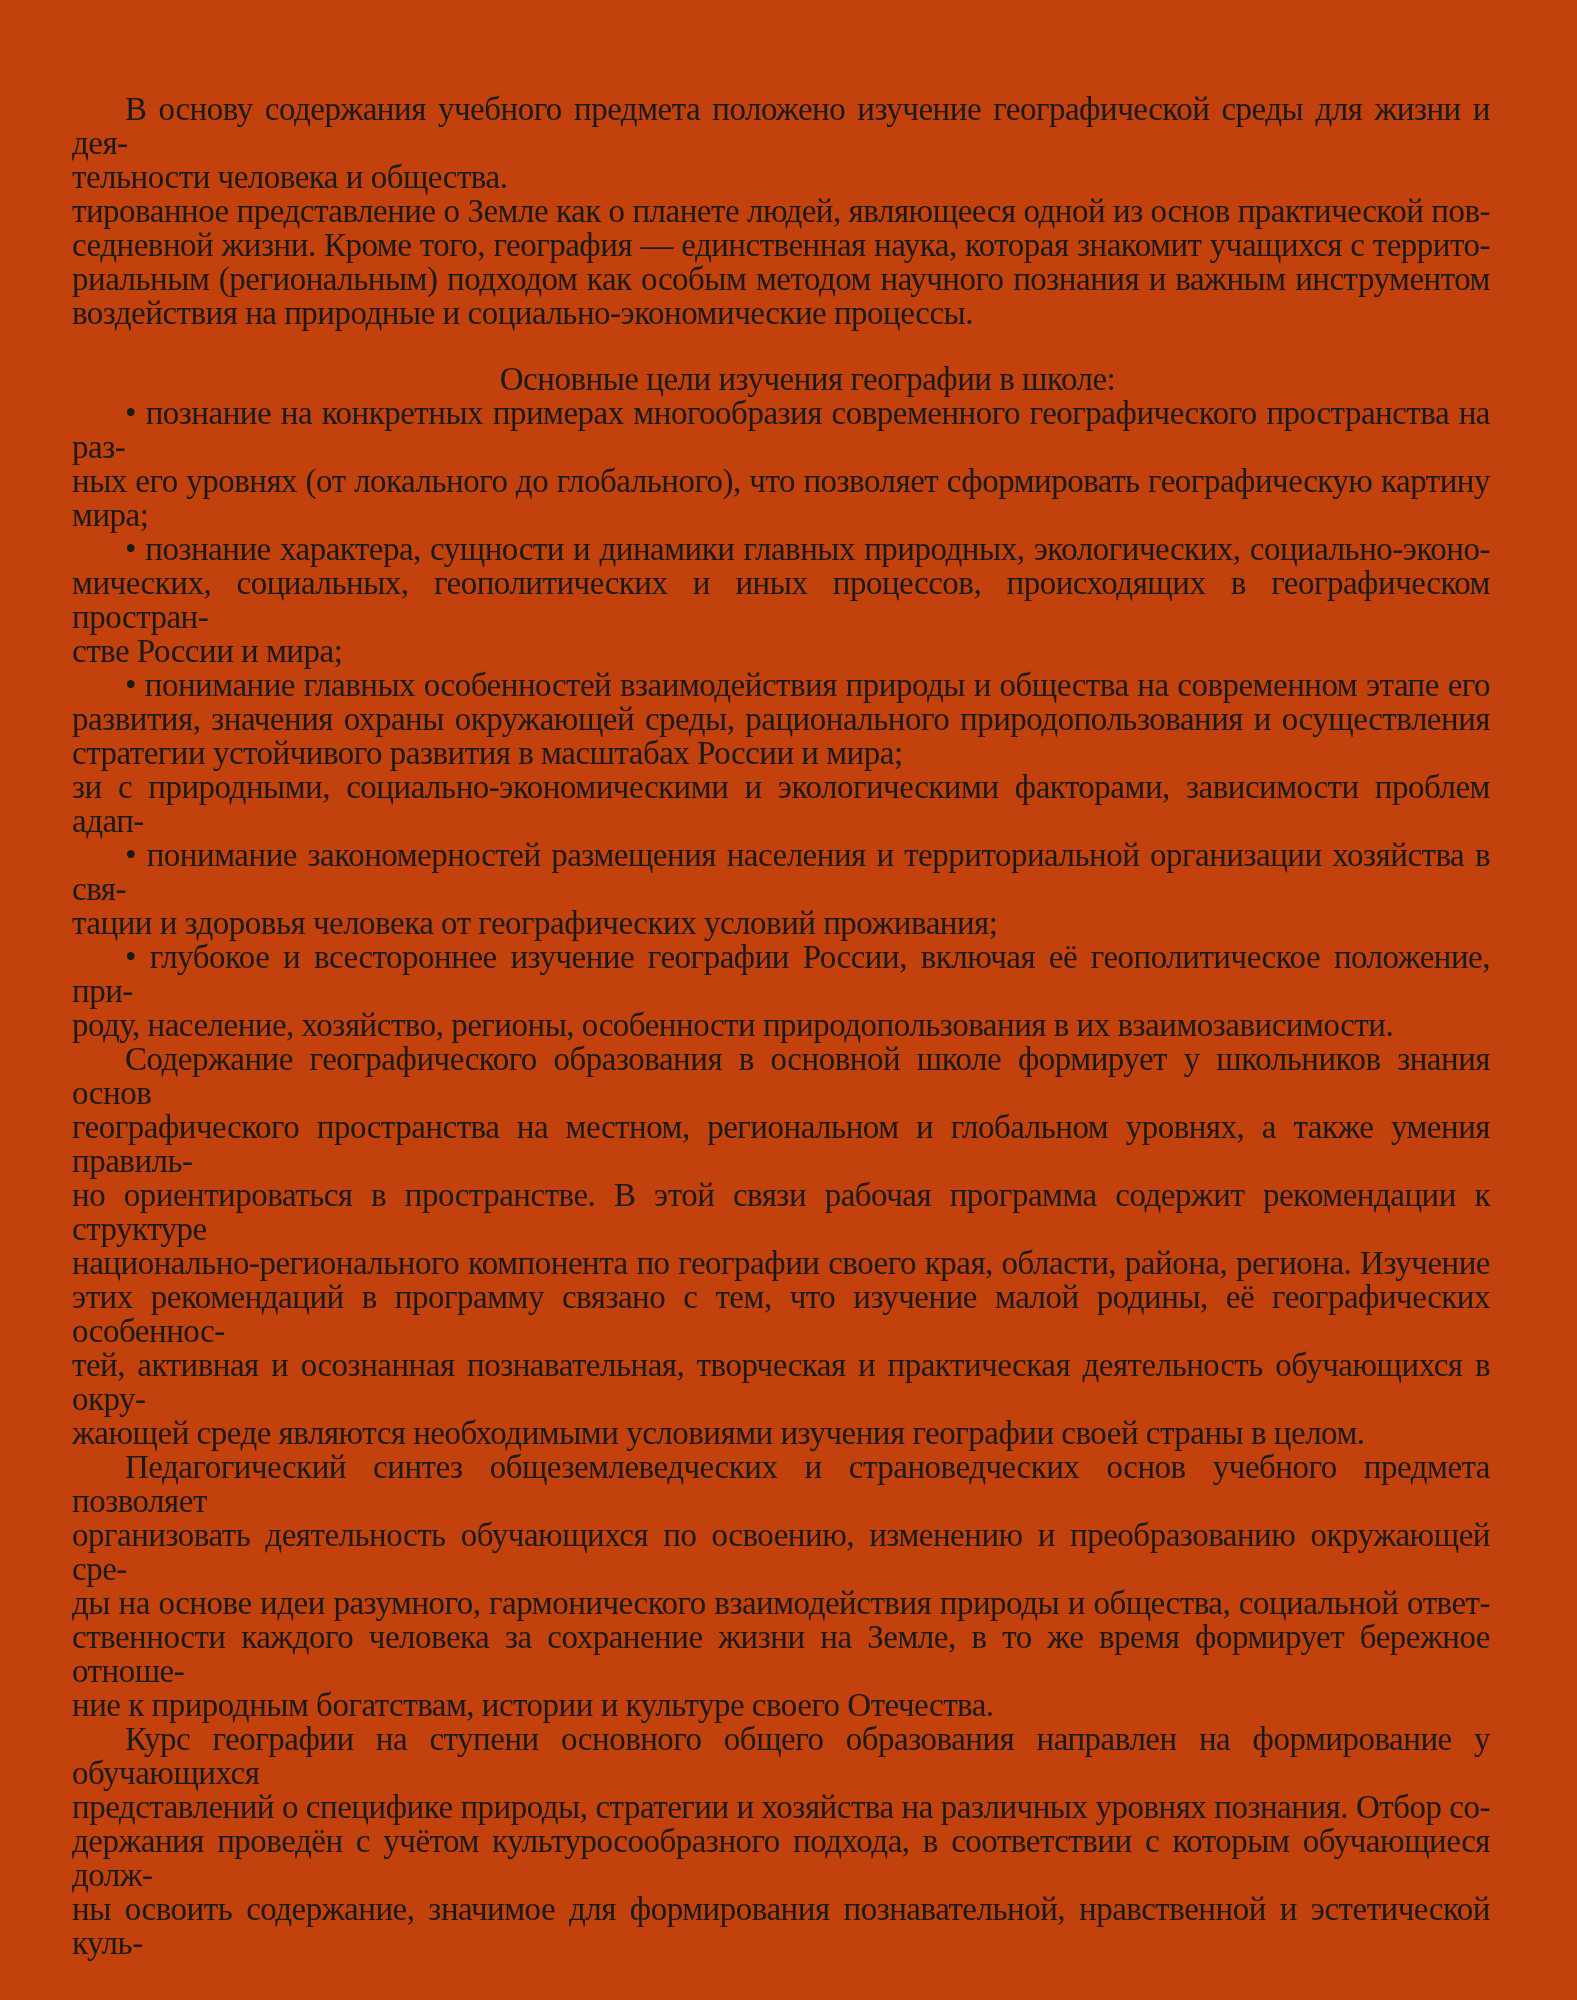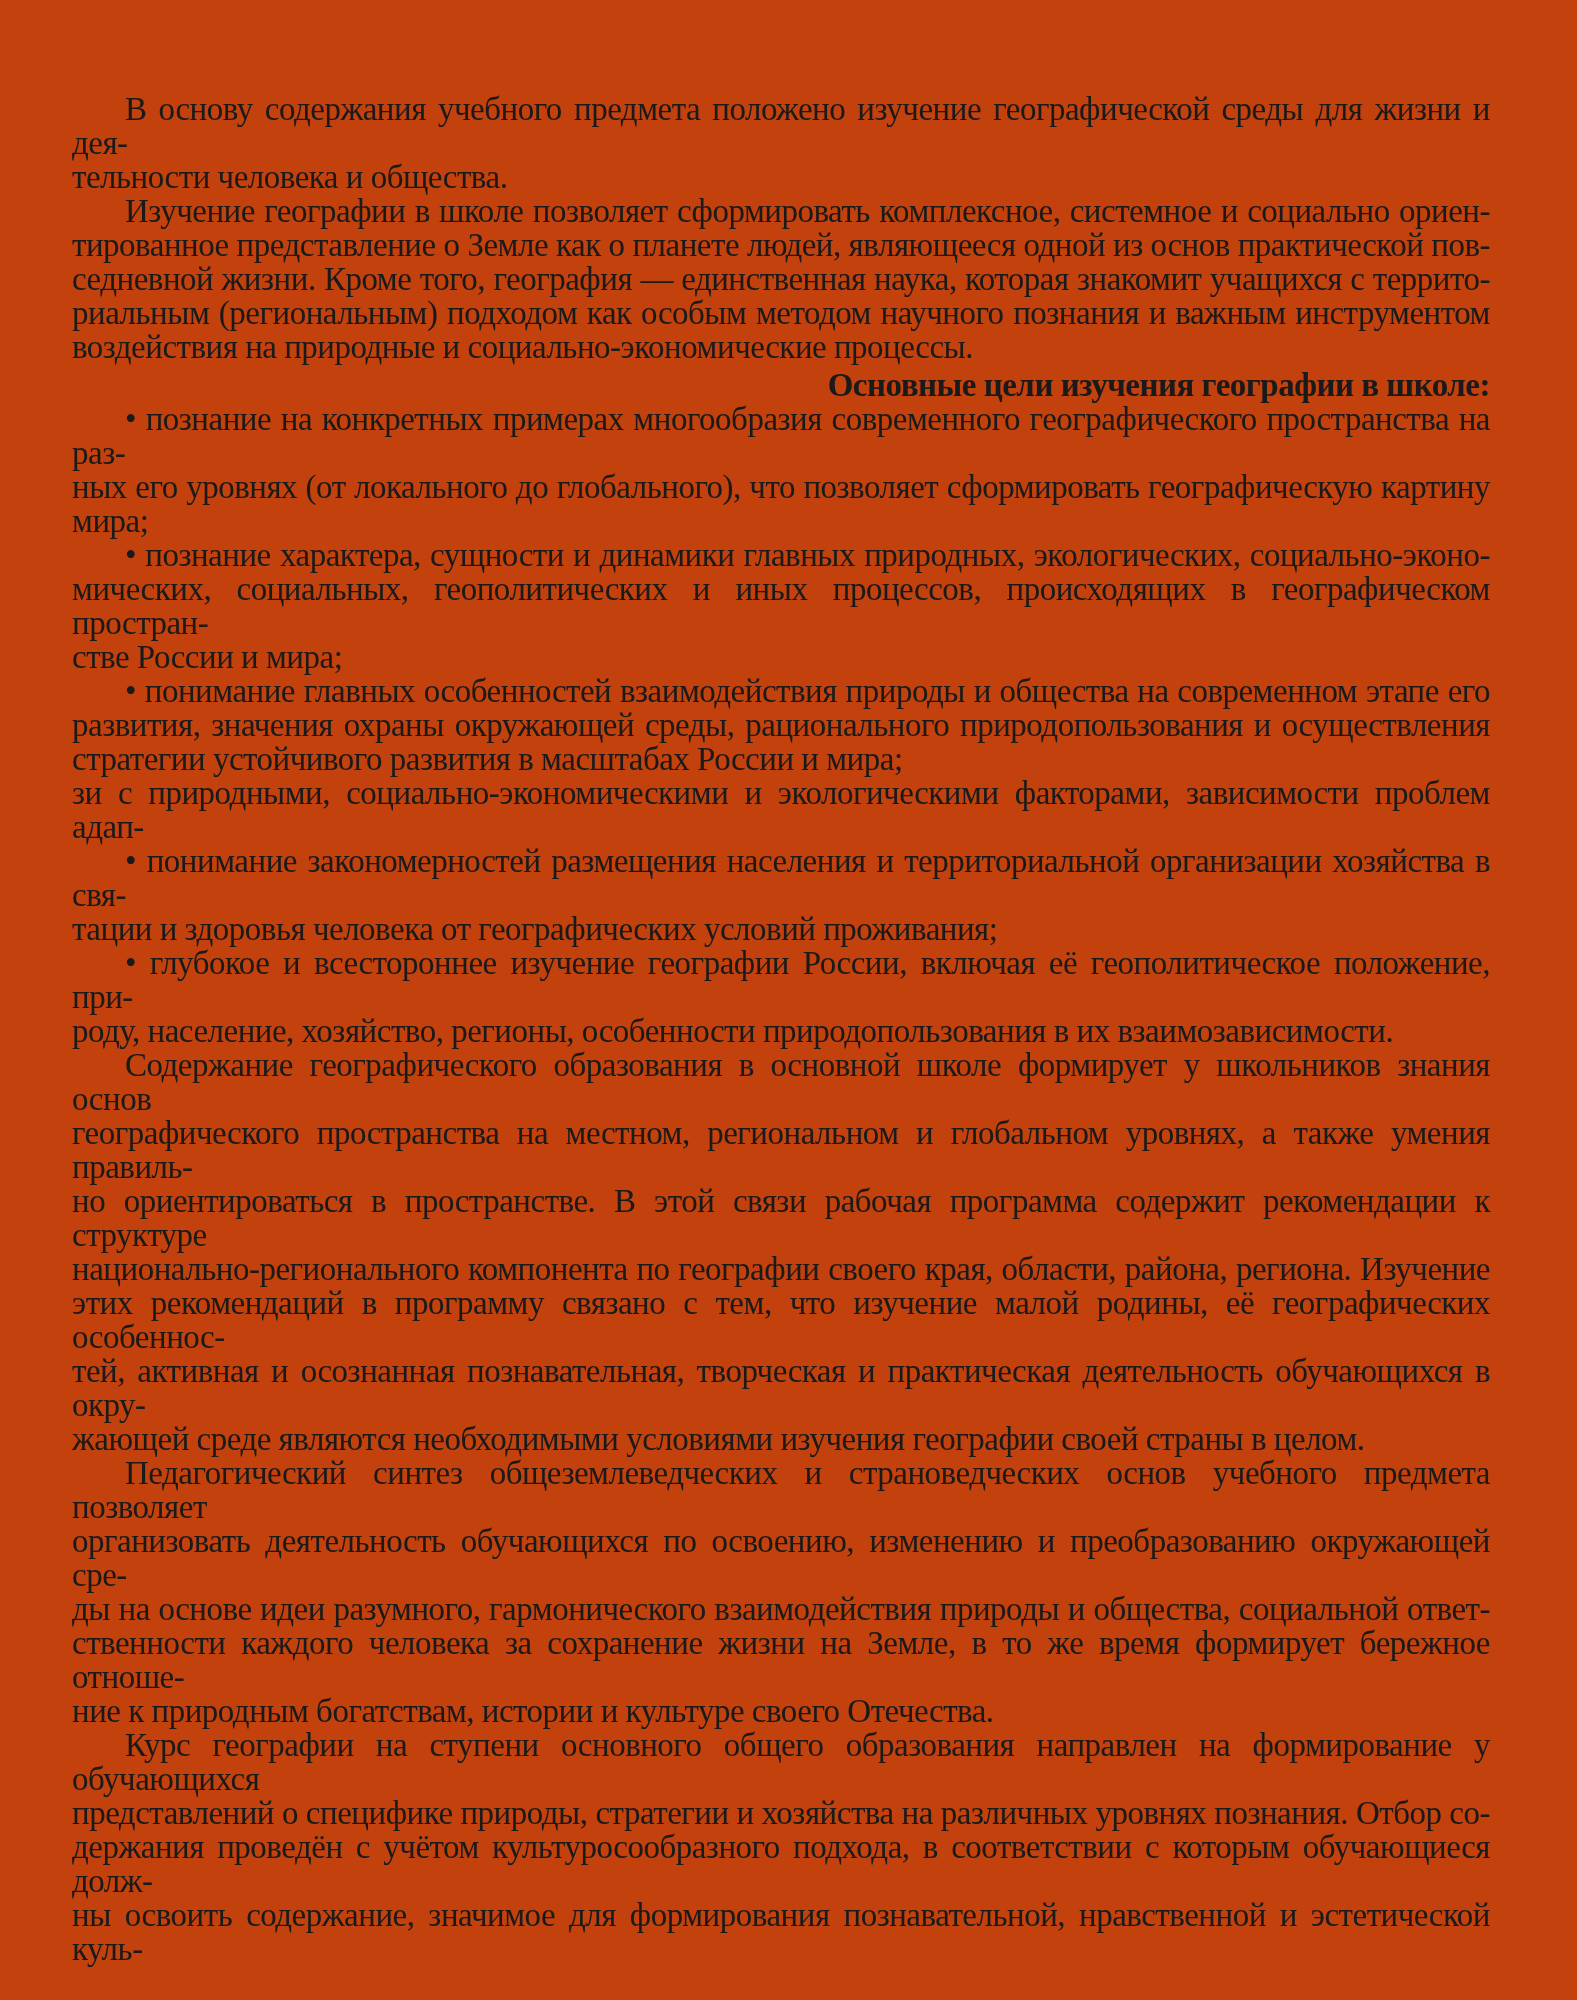--- a/index.html
+++ b/index.html
@@ -27,39 +27,38 @@
     -moz-text-align-last: justify;
     white-space: normal;
     hyphens: none;
   }
   .ln.last {
     text-align-last: left;
     -moz-text-align-last: left;
   }
   .ln.ind { text-indent: 53px; }
   .heading {
-    font-weight: bold;
+    font-weight: normal;
     text-indent: 53px;
-    margin-top: 4px;
-    text-align: right;
+    margin-top: 32px;
+    text-align: center;
   }
 </style>
 </head>
 <body>
 
 <div class="page">
   <div class="textblock">
 
     <div>
       <div class="ln ind">В основу содержания учебного предмета положено изучение географической среды для жизни и дея-</div>
       <div class="ln last">тельности человека и общества.</div>
     </div>
 
     <div>
-      <div class="ln ind">Изучение географии в школе позволяет сформировать комплексное, системное и социально ориен-</div>
       <div class="ln">тированное представление о Земле как о планете людей, являющееся одной из основ практической пов-</div>
       <div class="ln">седневной жизни. Кроме того, география — единственная наука, которая знакомит учащихся с террито-</div>
       <div class="ln">риальным (региональным) подходом как особым методом научного познания и важным инструментом</div>
       <div class="ln last">воздействия на природные и социально-экономические процессы.</div>
     </div>
 
     <div class="heading">Основные цели изучения географии в школе:</div>
 
     <div>
       <div class="ln ind">• познание на конкретных примерах многообразия современного географического пространства на раз-</div>

